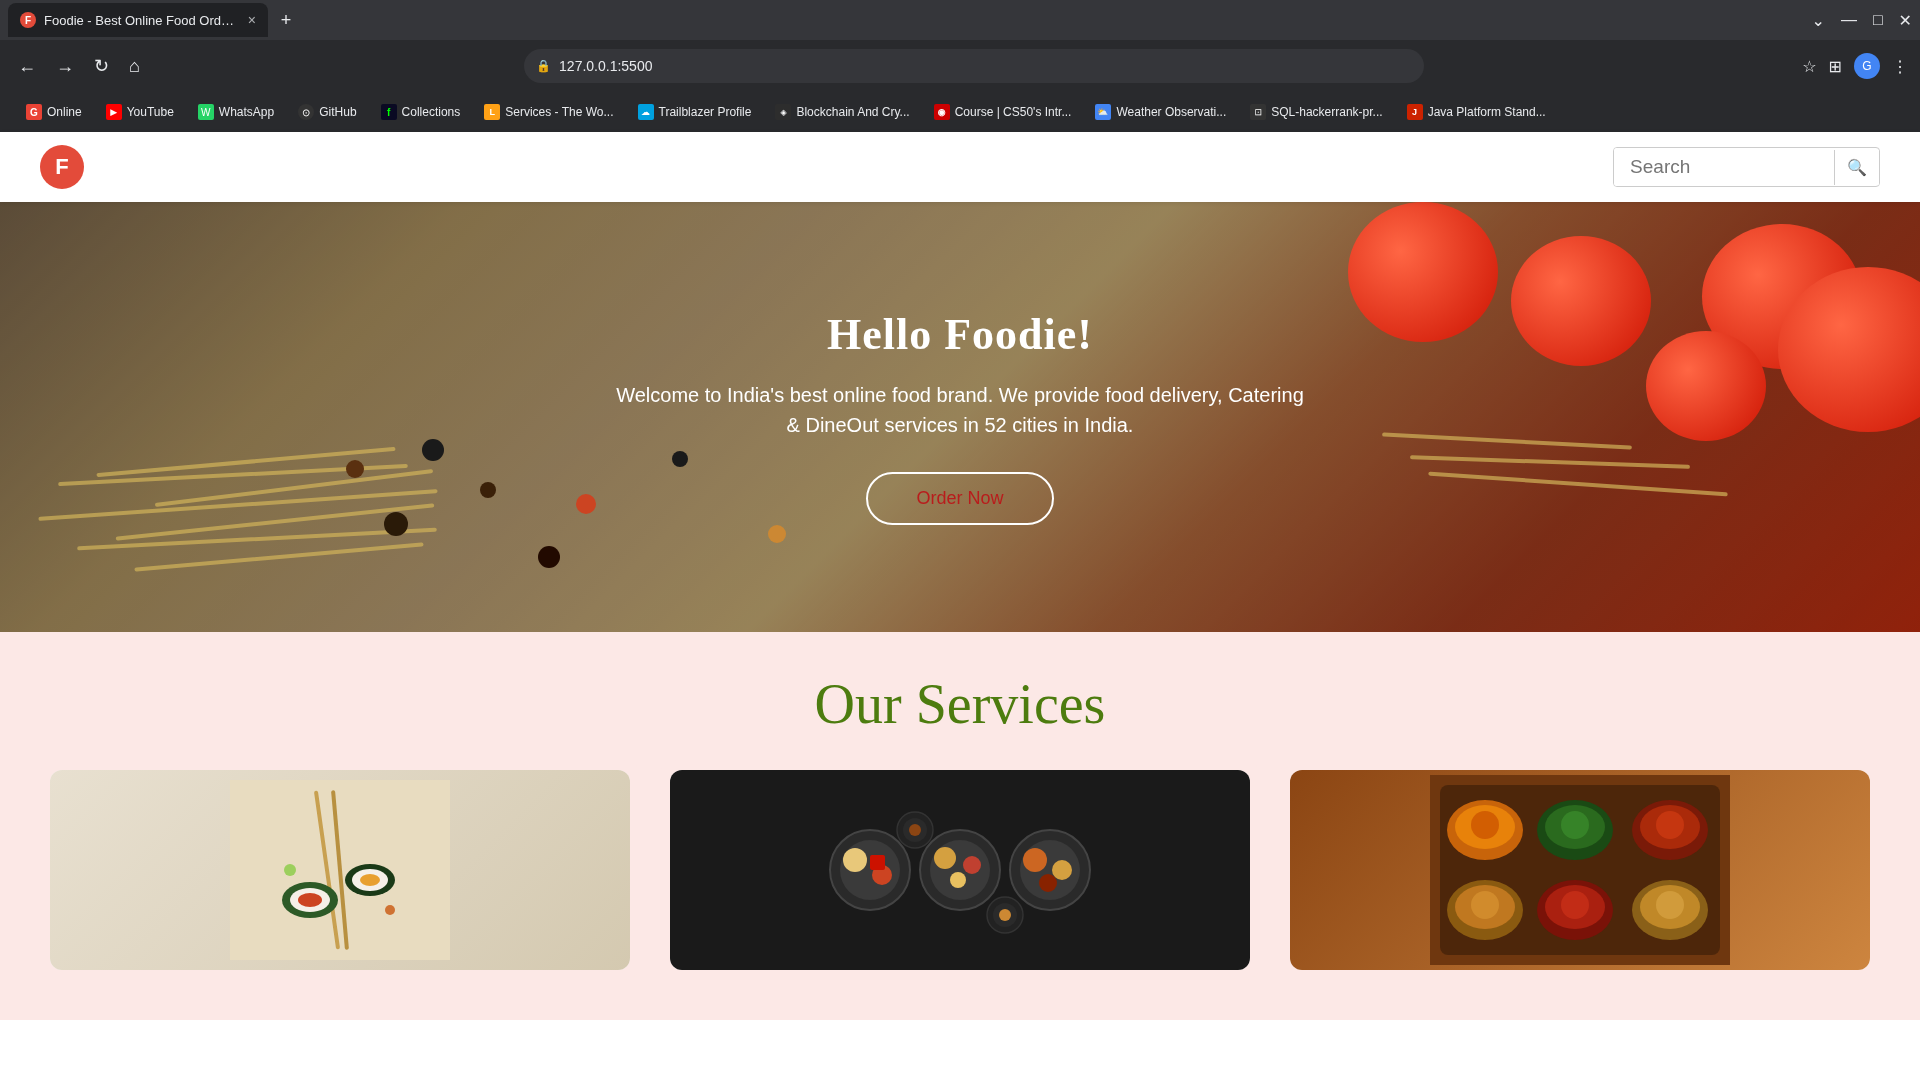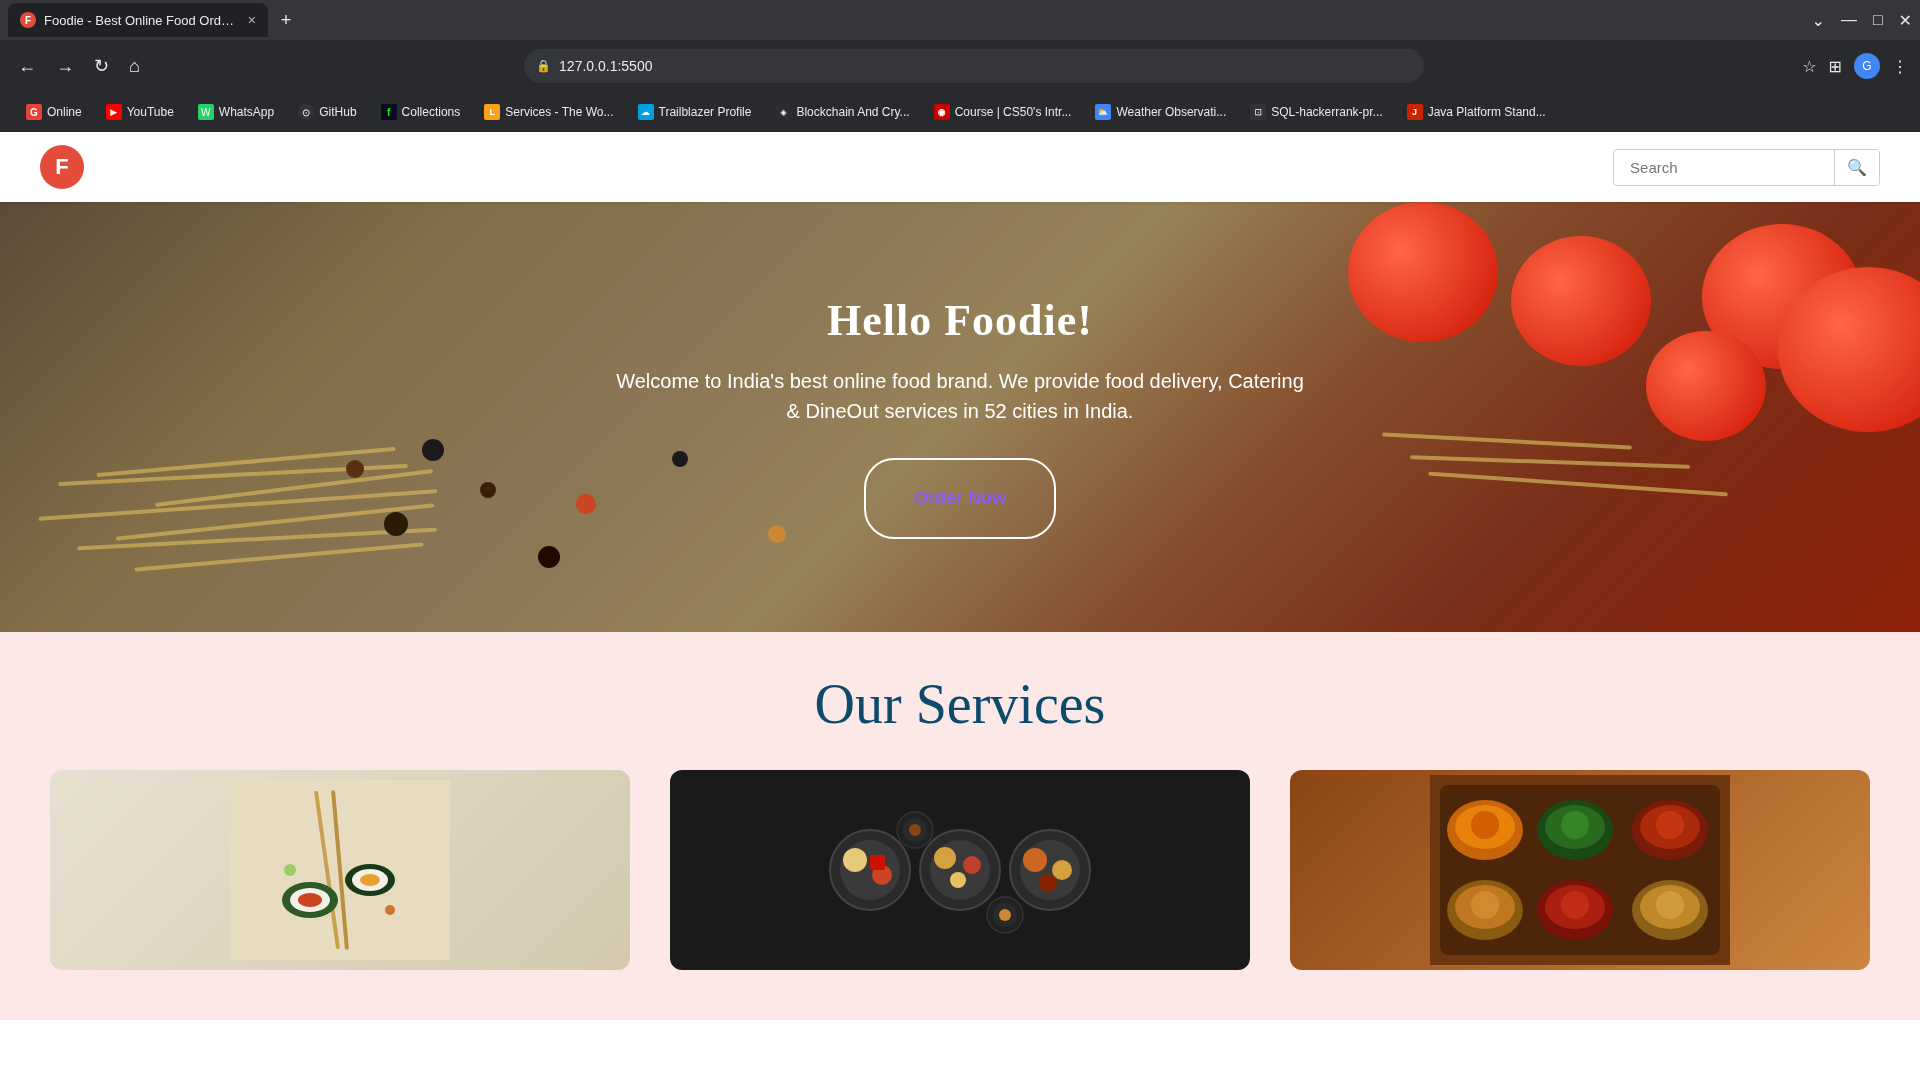--- a/index.html
+++ b/index.html
@@ -28,46 +28,46 @@
 
     
     .website { width: 100%; }
 
     
     .site-nav { background: #fff; height: 70px; display: flex; align-items: center; padding: 0 40px; box-shadow: 0 1px 4px rgba(0,0,0,0.1); position: relative; z-index: 10; }
     .site-logo { width: 44px; height: 44px; background: #e34b3a; border-radius: 50%; display: flex; align-items: center; justify-content: center; font-size: 22px; font-weight: bold; color: white; margin-right: 30px; flex-shrink: 0; }
     .site-nav-links { display: flex; align-items: center; gap: 36px; flex: 1; }
     .site-nav-links a { text-decoration: none; color: #333; font-size: 18px; font-weight: 500; }
     .search-bar { display: flex; align-items: center; border: 1.5px solid #ccc; border-radius: 4px; overflow: hidden; margin-left: auto; }
-    .search-bar input { border: none; outline: none; padding: 8px 16px; font-size: 15px; width: 220px; background: #fff; color: #333; }
+    .search-bar input { border: none; outline: none; padding: 8px 16px; font-size: 19px; width: 220px; background: #fff; color: #333; }
     .search-bar button { background: #fff; border: none; border-left: 1.5px solid #ccc; padding: 8px 12px; cursor: pointer; font-size: 16px; color: #555; }
 
     
     .hero { position: relative; width: 100%; height: 430px; overflow: hidden; display: flex; align-items: center; justify-content: center; }
     .hero-bg { position: absolute; inset: 0; background: 
       linear-gradient(rgba(0,0,0,0.35), rgba(0,0,0,0.35)),
       linear-gradient(135deg, #8B7355 0%, #c8a96e 20%, #d4b483 35%, #e8c887 50%, #cc7744 65%, #bb4422 80%, #dd3311 100%);
     }
     
     .hero-food-deco { position: absolute; inset: 0; overflow: hidden; }
     
     .noodle-strip { position: absolute; height: 4px; background: rgba(210,180,90,0.7); border-radius: 2px; }
     
     .tomato { position: absolute; border-radius: 50%; background: radial-gradient(circle at 35% 35%, #ff6644, #cc1100); }
     
     .spice { position: absolute; border-radius: 50%; }
 
     .hero-content { position: relative; z-index: 2; text-align: center; color: #fff; }
     .hero-title { font-size: 44px; font-weight: 700; letter-spacing: 1px; margin-bottom: 20px; font-family: Georgia, serif; }
     .hero-subtitle { font-size: 20px; line-height: 1.5; max-width: 700px; margin: 0 auto 32px; }
-    .order-btn { background: transparent; border: 2px solid #fff; color: #8b5cf6; padding: 28px 48px; font-size: 18px; border-radius: 30px; cursor: pointer; font-weight: 700; transition: all 0.2s; }
+    .order-btn { background: transparent; border: 2px solid #fff; color: #b91c1c; padding: 14px 48px; font-size: 18px; border-radius: 30px; cursor: pointer; font-weight: 400; transition: all 0.2s; }
 
     
     .services-section { background: #fce8e6; padding: 40px 20px 20px; }
-    .services-title { text-align: center; font-size: 56px; font-weight: 400; color: #0c4a6e; font-family: Georgia, serif; margin-bottom: 24px; }
+    .services-title { text-align: center; font-size: 56px; font-weight: 400; color: #4d7c0f; font-family: Georgia, serif; margin-bottom: 24px; }
 
     .services-cards { display: flex; gap: 20px; padding: 0 20px 20px; }
     .service-card { flex: 1; background: #fce8e6; border-radius: 16px; overflow: hidden; }
     .service-card-inner { background: #f5f5f5; border-radius: 12px; margin: 10px; overflow: hidden; }
 
     
     .img-placeholder { width: 100%; height: 200px; display: flex; align-items: center; justify-content: center; overflow: hidden; position: relative; }
     .img-placeholder-1 { background: linear-gradient(135deg, #e8e0d0, #d4c9b0); }
     .img-placeholder-2 { background: #1a1a1a; }
     .img-placeholder-3 { background: linear-gradient(135deg, #8b4513, #cd853f); }

